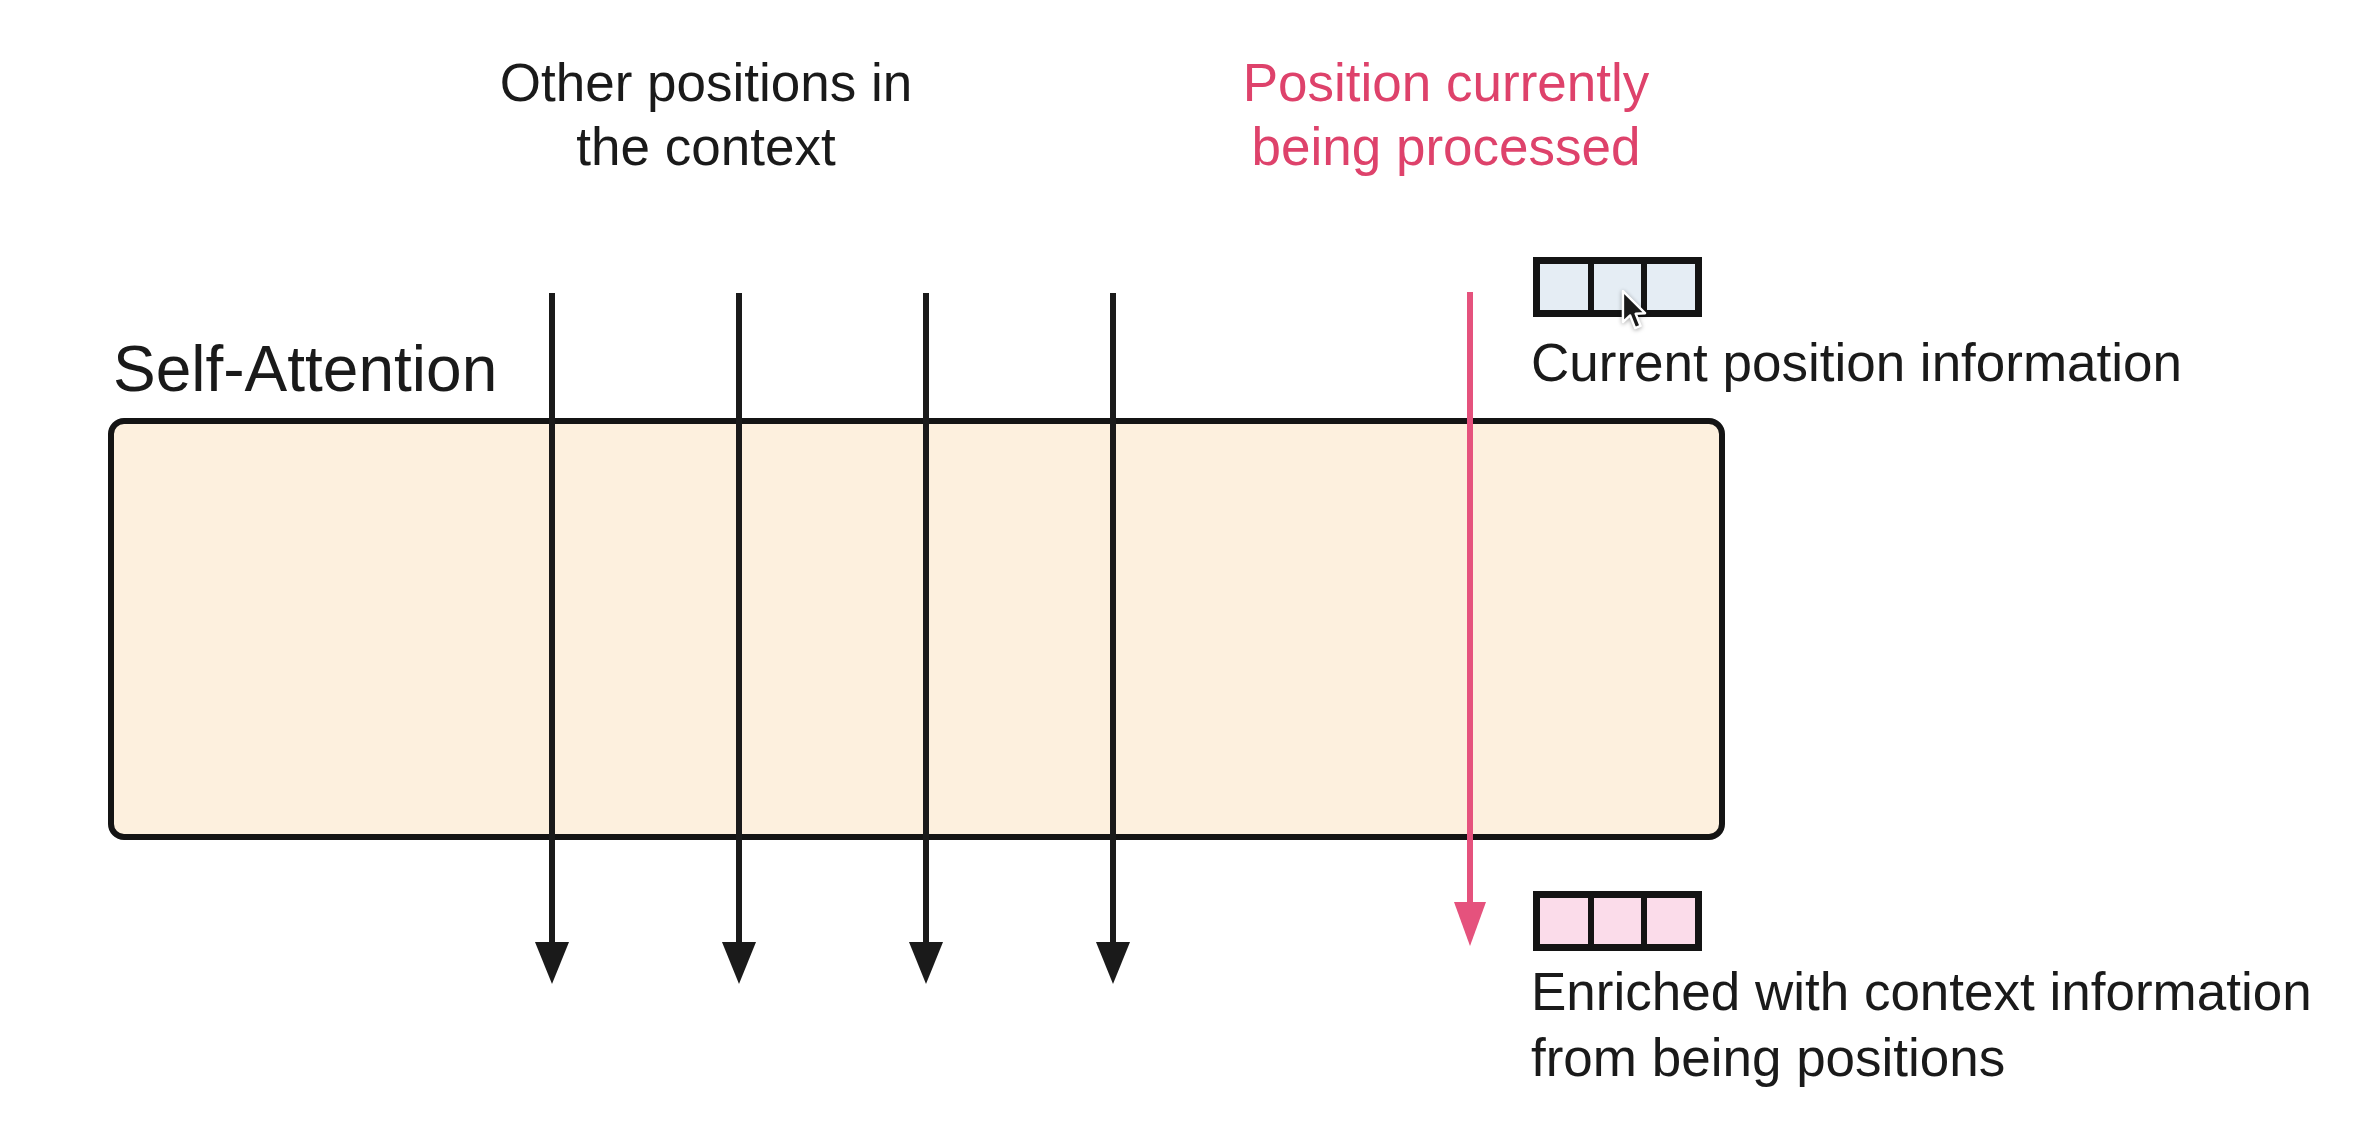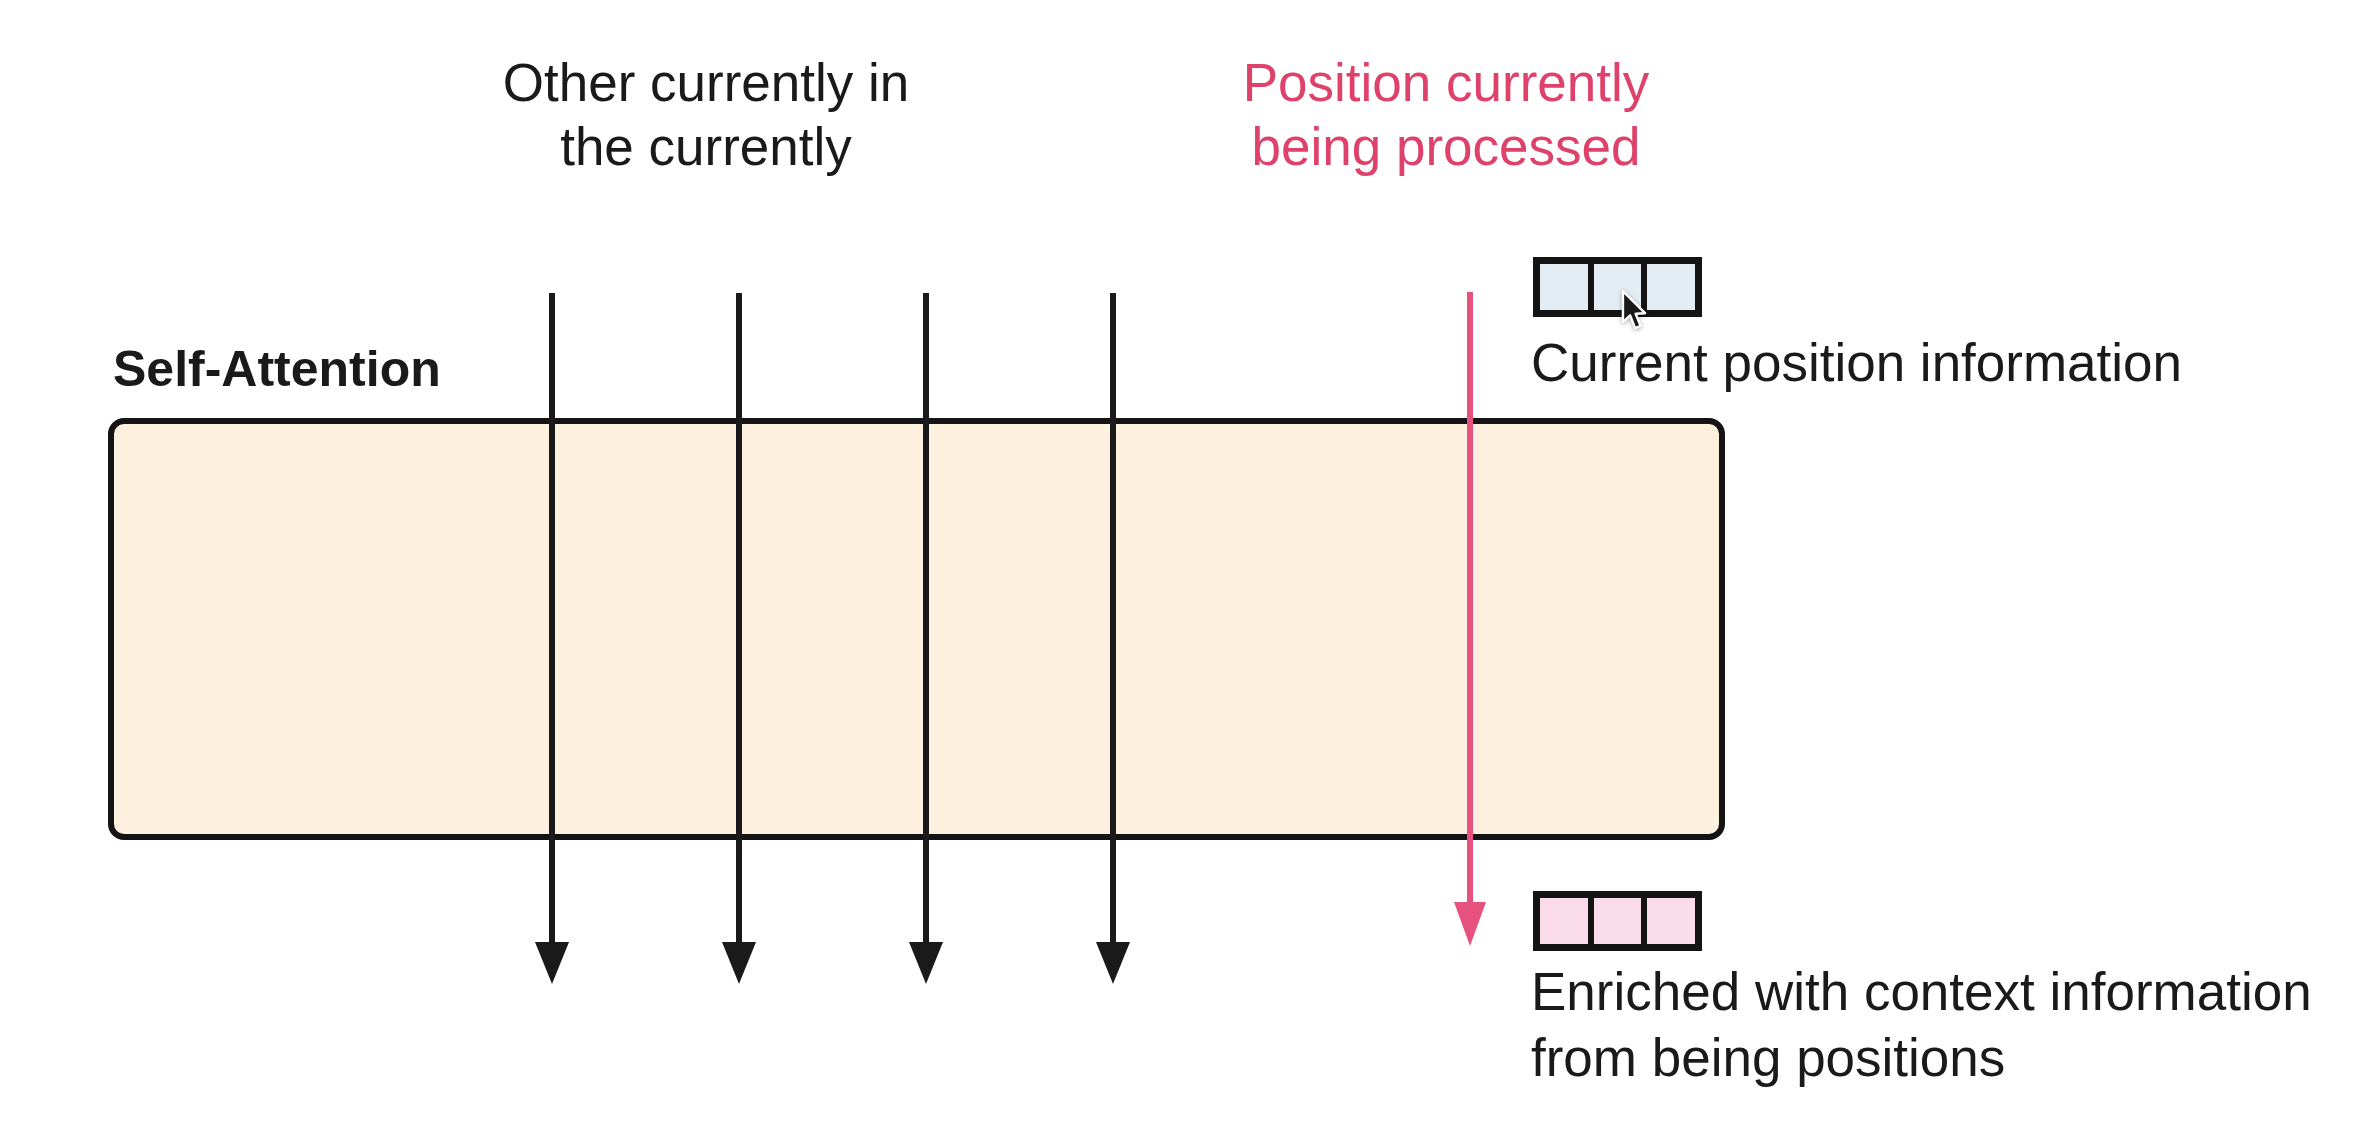--- a/index.html
+++ b/index.html
@@ -21,22 +21,22 @@
     line-height: 64px;
     letter-spacing: 0px;
   }
   .toplabel.black { left: 396px; color: var(--ink, #1a1a1a); }
   .toplabel.pink  { left: 1136px; color: var(--pink-text, #de426b); }
 
   .box-title {
     position: absolute;
     left: 113px;
     top: 338px;
-    font-size: 50px;
-    font-weight: bold;
+    font-size: 64px;
+    font-weight: normal;
     line-height: 62px;
     color: var(--ink, #1a1a1a);
   }
 
   .attn-box {
     position: absolute;
     left: 108px;
     top: 418px;
     width: 1617px;
     height: 422px;
@@ -91,22 +91,22 @@
   }
   .caption.current  { left: 1531px; top: 330px; white-space: nowrap; text-align: right; }
   .caption.enriched { left: 1531px; top: 959px; white-space: nowrap; }
 </style>
 </head>
 <body>
 
 <div class="stage">
 
   <div class="toplabel black">
-    <span>Other currently in</span><br>
-    <span>the currently</span>
+    <span>Other positions in</span><br>
+    <span>the context</span>
   </div>
 
   <div class="toplabel pink">
     <span>Position currently</span><br>
     <span>being processed</span>
   </div>
 
   <div class="box-title">Self-Attention</div>
   <div class="attn-box"></div>
 

